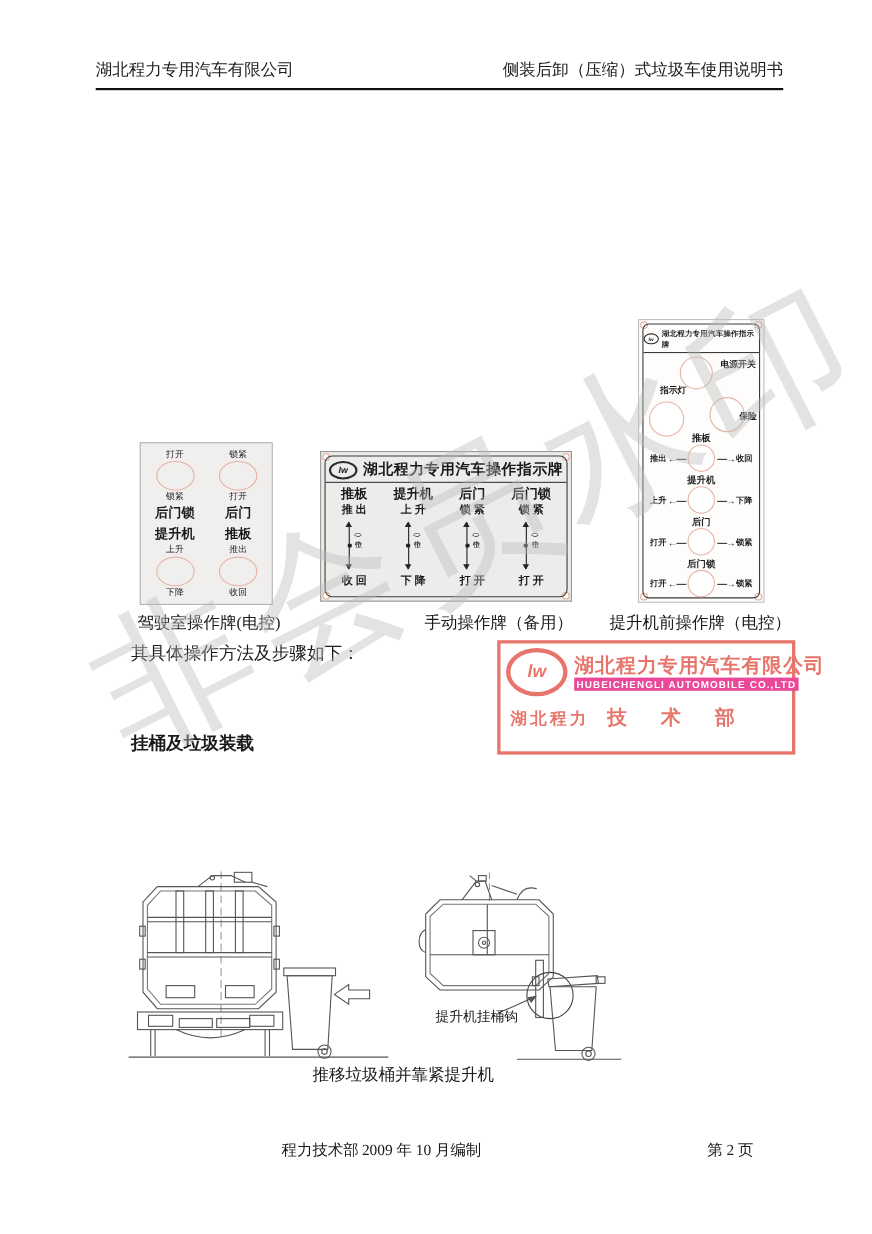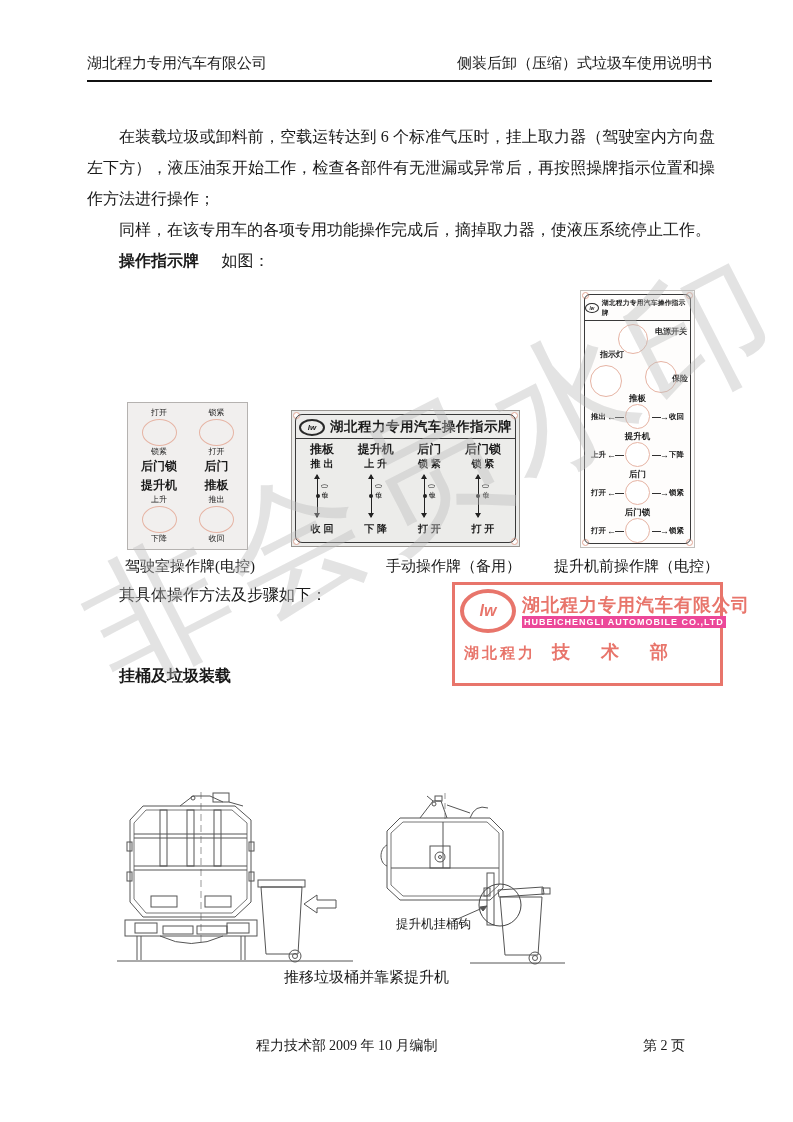--- a/index.html
+++ b/index.html
@@ -116,25 +116,20 @@
 <body>
 
 <div class="page">
 
   <div class="hdr">
     <span>湖北程力专用汽车有限公司</span>
     <span>侧装后卸（压缩）式垃圾车使用说明书</span>
   </div>
   <div class="hdr-rule"></div>
 
-  <div class="intro">
-    <p>在装载垃圾或卸料前，空载运转达到 6 个标准气压时，挂上取力器（驾驶室内方向盘左下方），液压油泵开始工作，检查各部件有无泄漏或异常后，再按照操牌指示位置和操作方法进行操作；</p>
-    <p>同样，在该专用车的各项专用功能操作完成后，摘掉取力器，使液压系统停止工作。</p>
-    <p><span class="panel-head">操作指示牌</span><span class="panel-head-suffix">如图：</span></p>
-  </div>
 
   <div class="cab panel">
     <div class="cab-col">
       <span class="cp-small">打开</span>
       <span class="cp-circle"></span>
       <span class="cp-small">锁紧</span>
       <span class="cp-name">后门锁</span>
       <span class="cp-name">提升机</span>
       <span class="cp-small">上升</span>
       <span class="cp-circle"></span>

